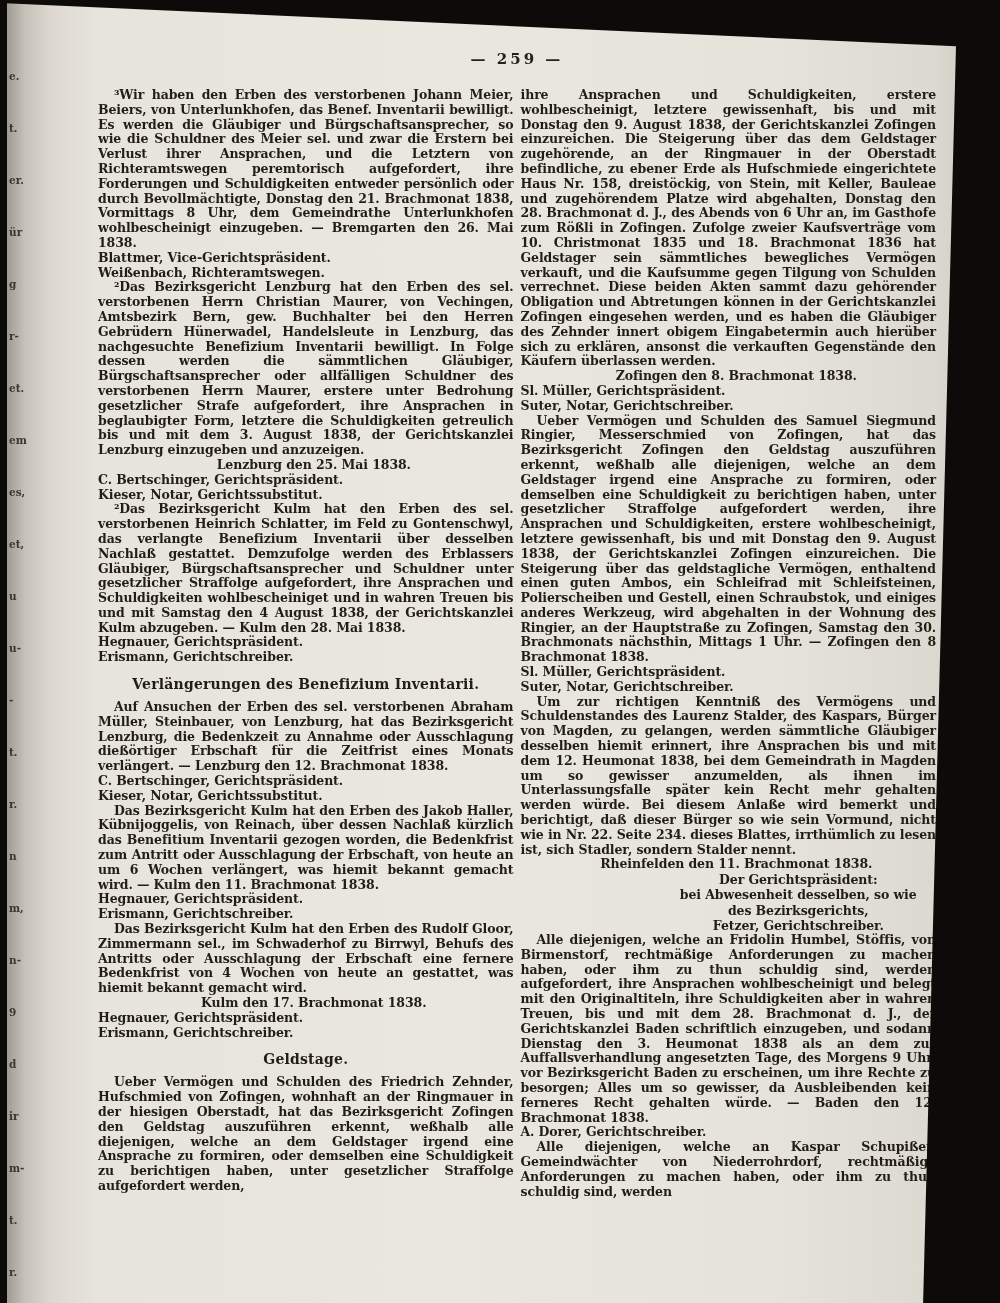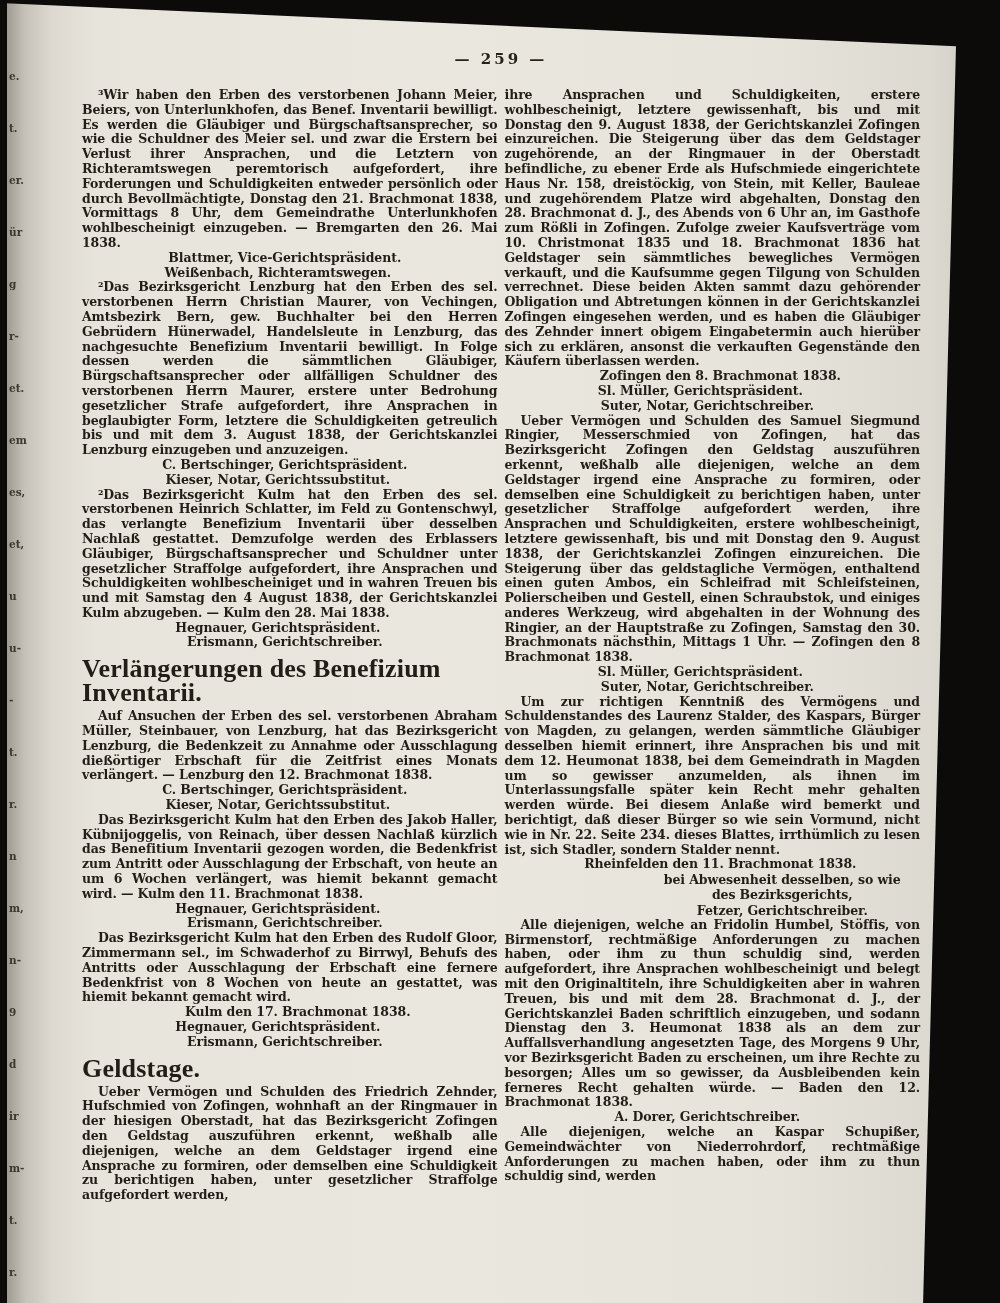--- a/index.html
+++ b/index.html
@@ -21,38 +21,38 @@
   .right-edge{
     position:absolute;left:958px;top:-30px;width:160px;height:1400px;
     background:#0c0b09;transform:rotate(1.5deg);transform-origin:0 0;
   }
   .gutter-text{
     position:absolute;left:2px;top:50px;width:22px;
     font-size:10.5px;font-weight:bold;color:#3c382f;
     line-height:52px;white-space:pre-line;text-align:left;
   }
   .content{
-    position:absolute;left:0;top:0;width:956px;height:927px;
+    position:absolute;left:16px;top:0;width:956px;height:927px;
     padding:50px 43px 0 75px;box-sizing:border-box;
   }
   .page-number{
     text-align:center;font-size:15px;font-weight:bold;letter-spacing:3px;
     margin:0 0 20px 0;color:#26221a;
   }
   .cols{display:flex;gap:7px;}
   .col{flex:1 1 0;font-size:12.5px;line-height:14.8px;font-weight:bold;letter-spacing:-0.1px;}
   .para{margin:0;text-align:justify;text-indent:16px;}
   .cont{text-indent:0;}
   .dateline{margin:0;text-indent:16px;text-align:center;}
-  .sig{margin:0;text-align:center;}
+  .sig{margin:0;text-align:left;}
   .pr1{padding-right:10px;}
   .pr2{padding-right:24px;}
   .heading{
-    text-align:left;font-size:26px;line-height:24px;font-weight:bold;
-    margin:7px 0 4px 0;text-indent:0;letter-spacing:0.2px;font-family:Liberation Serif, serif;
+    text-align:center;font-size:14px;line-height:24px;font-weight:bold;
+    margin:7px 0 4px 0;text-indent:0;letter-spacing:0.2px;
   }
   .sig-block{margin:0;text-align:center;padding-left:70px;line-height:15.2px;}
 </style>
 </head>
 <body>
 
 <div class="paper">
   <div class="gutter-text">e.
 t.
 er.
@@ -82,38 +82,39 @@
     <div class="page-number">—  259  —</div>
 
     <div class="cols">
 
       <div class="col">
         <p class="para">³Wir haben den Erben des verstorbenen Johann Meier, Beiers, von Unterlunkhofen, das Benef. Inventarii bewilligt. Es werden die Gläubiger und Bürgschaftsansprecher, so wie die Schuldner des Meier sel. und zwar die Erstern bei Verlust ihrer Ansprachen, und die Letztern von Richteramtswegen peremtorisch aufgefordert, ihre Forderungen und Schuldigkeiten entweder persönlich oder durch Bevollmächtigte, Donstag den 21. Brachmonat 1838, Vormittags 8 Uhr, dem Gemeindrathe Unterlunkhofen wohlbescheinigt einzugeben. — Bremgarten den 26. Mai 1838.</p>
         <p class="sig pr1">Blattmer, Vice-Gerichtspräsident.</p>
         <p class="sig pr2">Weißenbach, Richteramtswegen.</p>
 
         <p class="para">²Das Bezirksgericht Lenzburg hat den Erben des sel. verstorbenen Herrn Christian Maurer, von Vechingen, Amtsbezirk Bern, gew. Buchhalter bei den Herren Gebrüdern Hünerwadel, Handelsleute in Lenzburg, das nachgesuchte Benefizium Inventarii bewilligt. In Folge dessen werden die sämmtlichen Gläubiger, Bürgschaftsansprecher oder allfälligen Schuldner des verstorbenen Herrn Maurer, erstere unter Bedrohung gesetzlicher Strafe aufgefordert, ihre Ansprachen in beglaubigter Form, letztere die Schuldigkeiten getreulich bis und mit dem 3. August 1838, der Gerichtskanzlei Lenzburg einzugeben und anzuzeigen.</p>
+        <p class="dateline">Lenzburg den 25. Mai 1838.</p>
         <p class="sig pr1">C. Bertschinger, Gerichtspräsident.</p>
         <p class="sig pr2">Kieser, Notar, Gerichtssubstitut.</p>
 
         <p class="para">²Das Bezirksgericht Kulm hat den Erben des sel. verstorbenen Heinrich Schlatter, im Feld zu Gontenschwyl, das verlangte Benefizium Inventarii über desselben Nachlaß gestattet. Demzufolge werden des Erblassers Gläubiger, Bürgschaftsansprecher und Schuldner unter gesetzlicher Straffolge aufgefordert, ihre Ansprachen und Schuldigkeiten wohlbescheiniget und in wahren Treuen bis und mit Samstag den 4 August 1838, der Gerichtskanzlei Kulm abzugeben. — Kulm den 28. Mai 1838.</p>
         <p class="sig pr2">Hegnauer, Gerichtspräsident.</p>
         <p class="sig pr1">Erismann, Gerichtschreiber.</p>
 
         <h2 class="heading">Verlängerungen des Benefizium Inventarii.</h2>
 
         <p class="para">Auf Ansuchen der Erben des sel. verstorbenen Abraham Müller, Steinbauer, von Lenzburg, hat das Bezirksgericht Lenzburg, die Bedenkzeit zu Annahme oder Ausschlagung dießörtiger Erbschaft für die Zeitfrist eines Monats verlängert. — Lenzburg den 12. Brachmonat 1838.</p>
         <p class="sig pr1">C. Bertschinger, Gerichtspräsident.</p>
         <p class="sig pr2">Kieser, Notar, Gerichtssubstitut.</p>
 
         <p class="para">Das Bezirksgericht Kulm hat den Erben des Jakob Haller, Kübnijoggelis, von Reinach, über dessen Nachlaß kürzlich das Benefitium Inventarii gezogen worden, die Bedenkfrist zum Antritt oder Ausschlagung der Erbschaft, von heute an um 6 Wochen verlängert, was hiemit bekannt gemacht wird. — Kulm den 11. Brachmonat 1838.</p>
         <p class="sig pr2">Hegnauer, Gerichtspräsident.</p>
         <p class="sig pr1">Erismann, Gerichtschreiber.</p>
 
-        <p class="para">Das Bezirksgericht Kulm hat den Erben des Rudolf Gloor, Zimmermann sel., im Schwaderhof zu Birrwyl, Behufs des Antritts oder Ausschlagung der Erbschaft eine fernere Bedenkfrist von 8 Wochen von heute an gestattet, was hiemit bekannt gemacht wird.</p>
+        <p class="para">Das Bezirksgericht Kulm hat den Erben des Rudolf Gloor, Zimmermann sel., im Schwaderhof zu Birrwyl, Behufs des Antritts oder Ausschlagung der Erbschaft eine fernere Bedenkfrist von 4 Wochen von heute an gestattet, was hiemit bekannt gemacht wird.</p>
         <p class="dateline">Kulm den 17. Brachmonat 1838.</p>
         <p class="sig pr2">Hegnauer, Gerichtspräsident.</p>
         <p class="sig pr1">Erismann, Gerichtschreiber.</p>
 
         <h2 class="heading">Geldstage.</h2>
 
         <p class="para">Ueber Vermögen und Schulden des Friedrich Zehnder, Hufschmied von Zofingen, wohnhaft an der Ringmauer in der hiesigen Oberstadt, hat das Bezirksgericht Zofingen den Geldstag auszuführen erkennt, weßhalb alle diejenigen, welche an dem Geldstager irgend eine Ansprache zu formiren, oder demselben eine Schuldigkeit zu berichtigen haben, unter gesetzlicher Straffolge aufgefordert werden,</p>
       </div>
 
       <div class="col">
@@ -122,20 +123,21 @@
         <p class="sig pr2">Sl. Müller, Gerichtspräsident.</p>
         <p class="sig pr1">Suter, Notar, Gerichtschreiber.</p>
 
         <p class="para">Ueber Vermögen und Schulden des Samuel Siegmund Ringier, Messerschmied von Zofingen, hat das Bezirksgericht Zofingen den Geldstag auszuführen erkennt, weßhalb alle diejenigen, welche an dem Geldstager irgend eine Ansprache zu formiren, oder demselben eine Schuldigkeit zu berichtigen haben, unter gesetzlicher Straffolge aufgefordert werden, ihre Ansprachen und Schuldigkeiten, erstere wohlbescheinigt, letztere gewissenhaft, bis und mit Donstag den 9. August 1838, der Gerichtskanzlei Zofingen einzureichen. Die Steigerung über das geldstagliche Vermögen, enthaltend einen guten Ambos, ein Schleifrad mit Schleifsteinen, Polierscheiben und Gestell, einen Schraubstok, und einiges anderes Werkzeug, wird abgehalten in der Wohnung des Ringier, an der Hauptstraße zu Zofingen, Samstag den 30. Brachmonats nächsthin, Mittags 1 Uhr. — Zofingen den 8 Brachmonat 1838.</p>
         <p class="sig pr2">Sl. Müller, Gerichtspräsident.</p>
         <p class="sig pr1">Suter, Notar, Gerichtschreiber.</p>
 
         <p class="para">Um zur richtigen Kenntniß des Vermögens und Schuldenstandes des Laurenz Stalder, des Kaspars, Bürger von Magden, zu gelangen, werden sämmtliche Gläubiger desselben hiemit erinnert, ihre Ansprachen bis und mit dem 12. Heumonat 1838, bei dem Gemeindrath in Magden um so gewisser anzumelden, als ihnen im Unterlassungsfalle später kein Recht mehr gehalten werden würde. Bei diesem Anlaße wird bemerkt und berichtigt, daß dieser Bürger so wie sein Vormund, nicht wie in Nr. 22. Seite 234. dieses Blattes, irrthümlich zu lesen ist, sich Stadler, sondern Stalder nennt.</p>
         <p class="dateline">Rheinfelden den 11. Brachmonat 1838.</p>
         <div class="sig-block">
+          <p class="sig-block">Der Gerichtspräsident:</p>
           <p class="sig-block">bei Abwesenheit desselben, so wie</p>
           <p class="sig-block">des Bezirksgerichts,</p>
           <p class="sig-block">Fetzer, Gerichtschreiber.</p>
         </div>
 
         <p class="para">Alle diejenigen, welche an Fridolin Humbel, Stöffis, von Birmenstorf, rechtmäßige Anforderungen zu machen haben, oder ihm zu thun schuldig sind, werden aufgefordert, ihre Ansprachen wohlbescheinigt und belegt mit den Originaltiteln, ihre Schuldigkeiten aber in wahren Treuen, bis und mit dem 28. Brachmonat d. J., der Gerichtskanzlei Baden schriftlich einzugeben, und sodann Dienstag den 3. Heumonat 1838 als an dem zur Auffallsverhandlung angesetzten Tage, des Morgens 9 Uhr, vor Bezirksgericht Baden zu erscheinen, um ihre Rechte zu besorgen; Alles um so gewisser, da Ausbleibenden kein ferneres Recht gehalten würde. — Baden den 12. Brachmonat 1838.</p>
         <p class="sig pr1">A. Dorer, Gerichtschreiber.</p>
 
         <p class="para">Alle diejenigen, welche an Kaspar Schupißer, Gemeindwächter von Niederrohrdorf, rechtmäßige Anforderungen zu machen haben, oder ihm zu thun schuldig sind, werden</p>
       </div>

